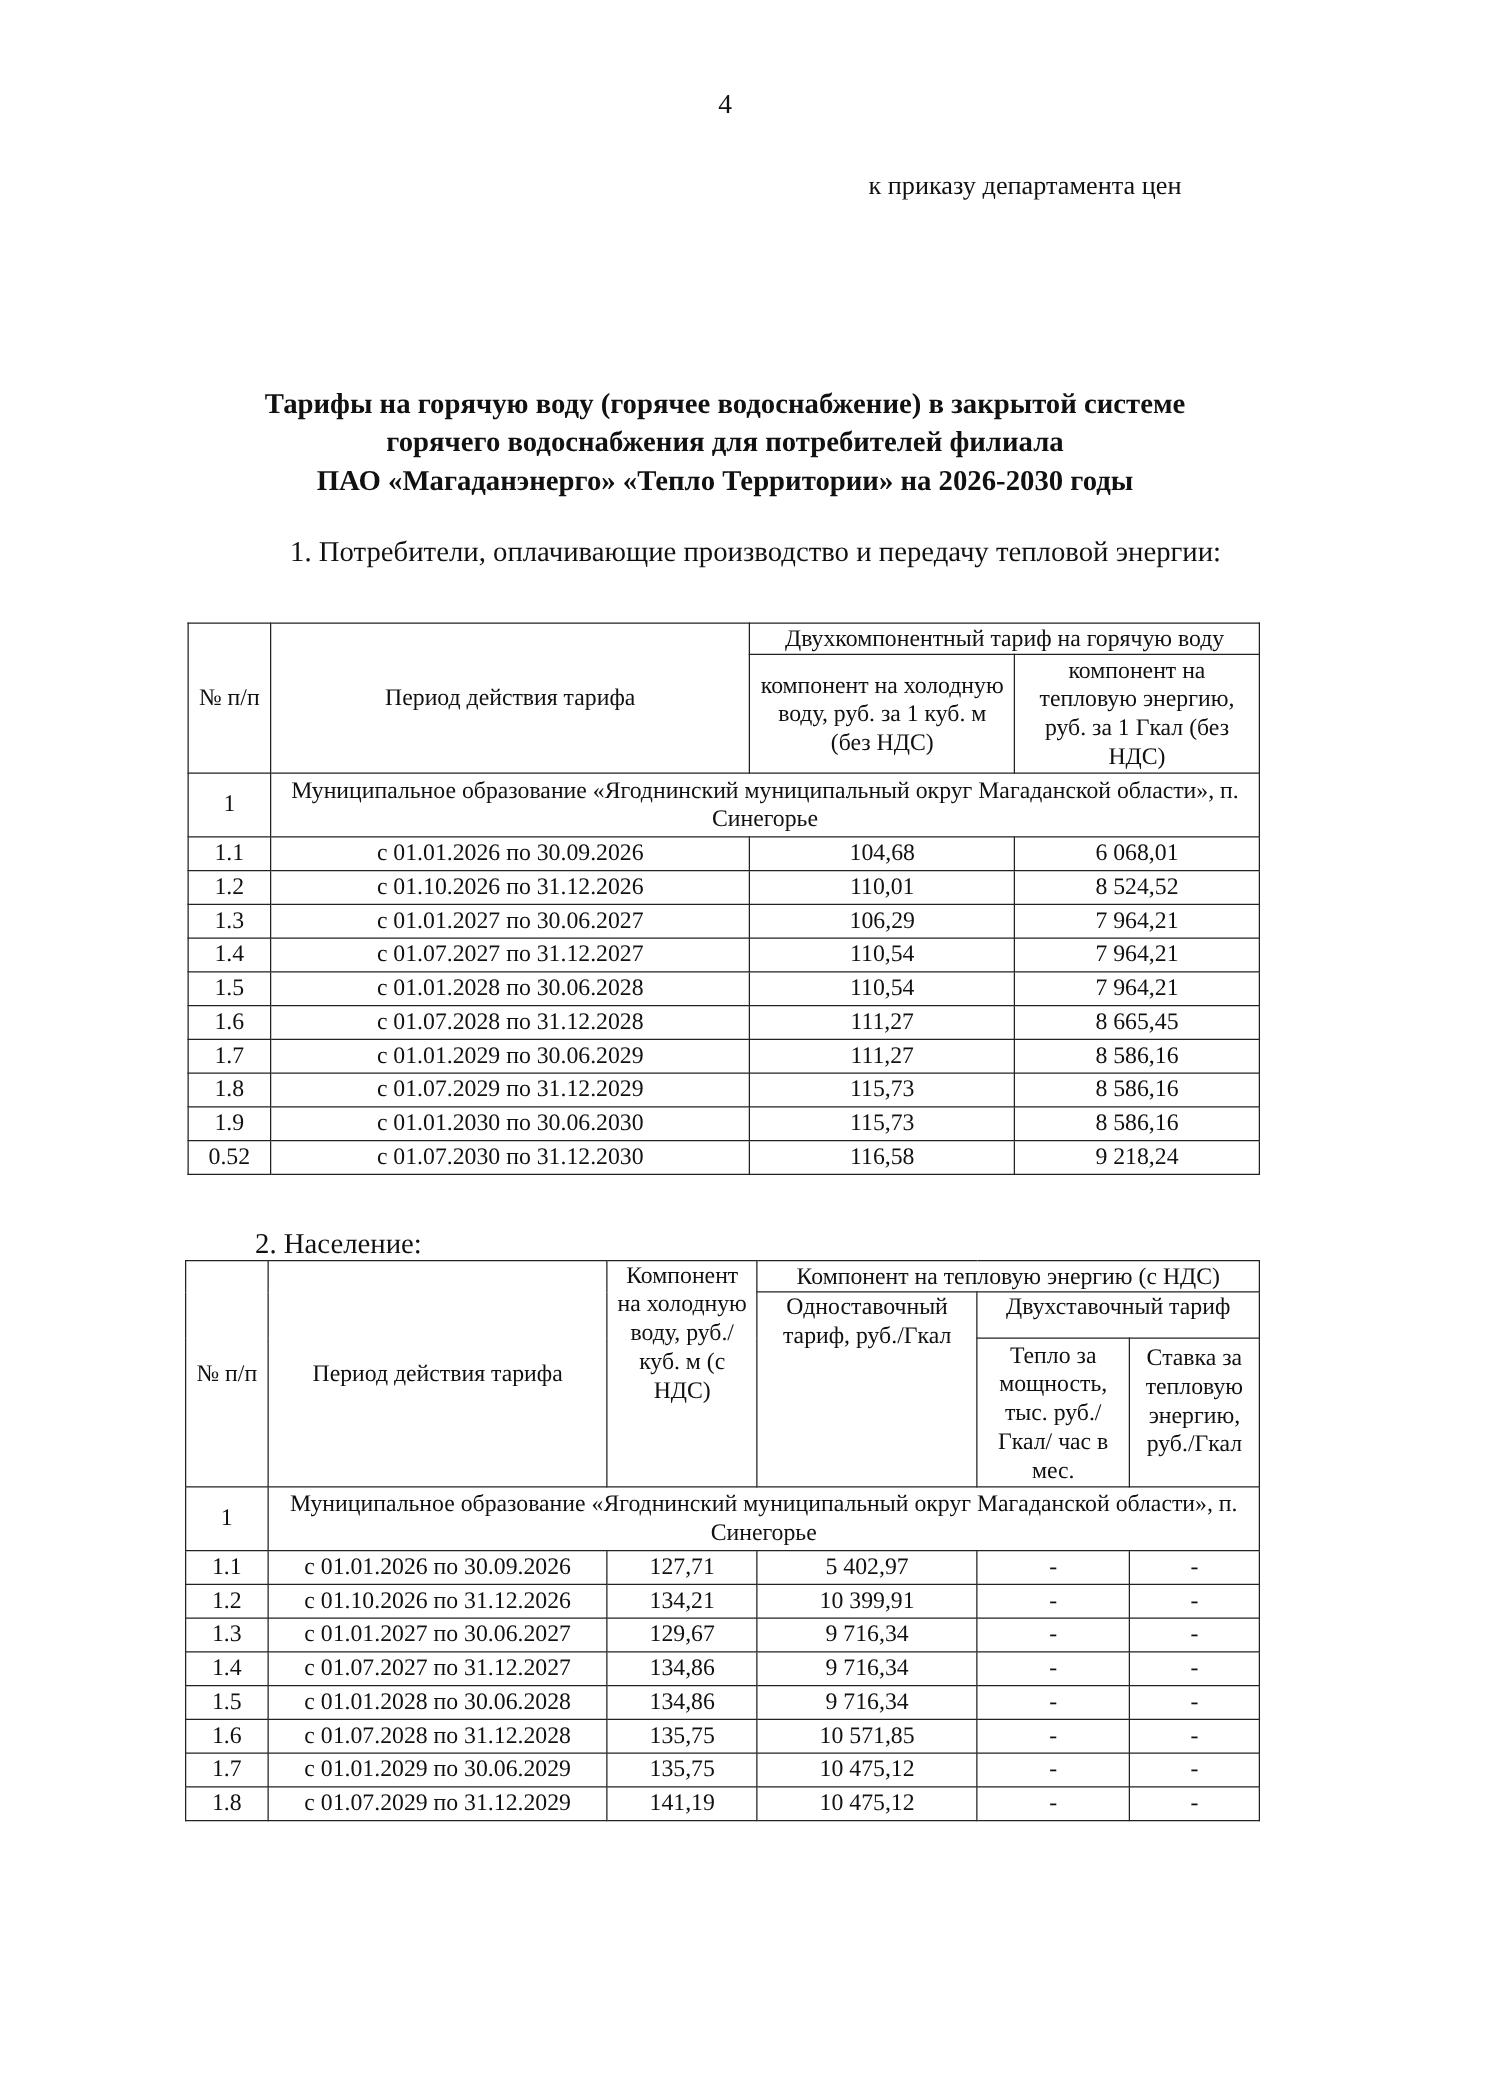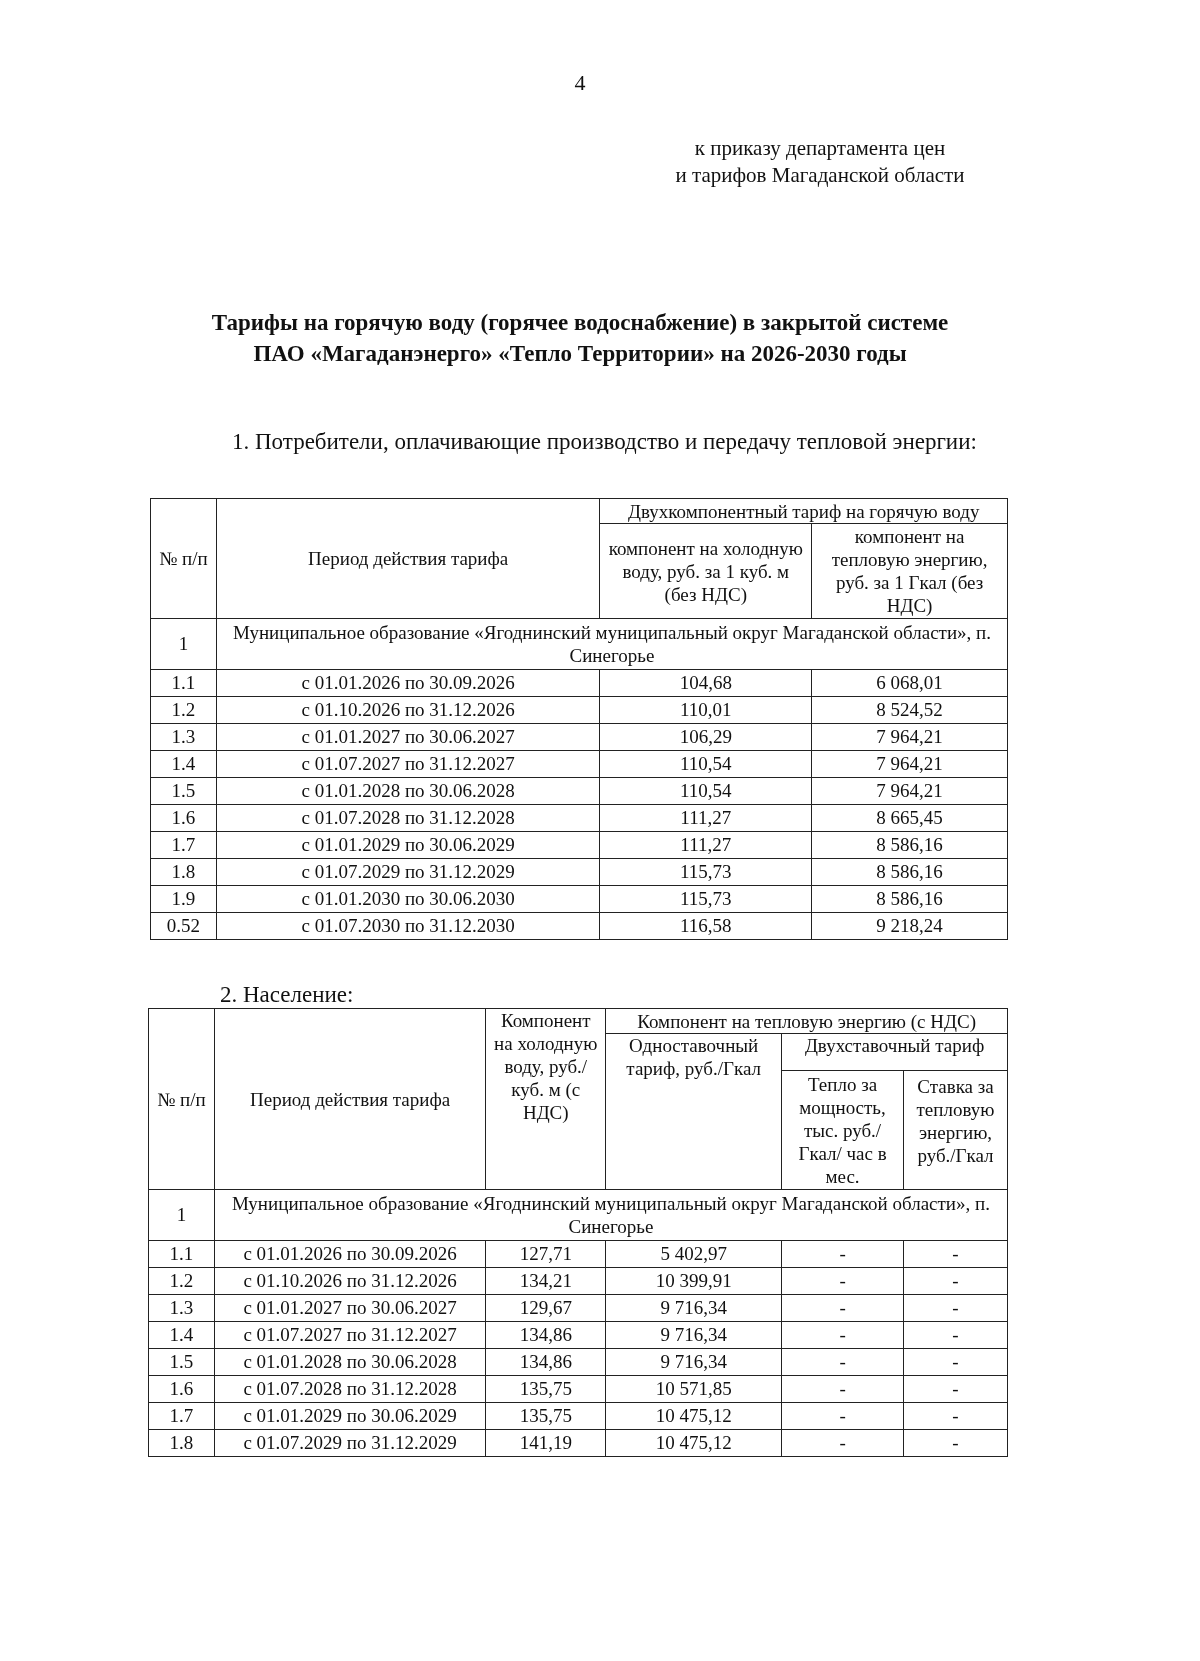--- a/index.html
+++ b/index.html
@@ -2,42 +2,42 @@
 <html><head>
 <meta charset="utf-8">
 <style>
   html, body { margin:0; padding:0; background:#ffffff; }
   body { width:1200px; height:1661px; position:relative; overflow:hidden;
          font-family:"Liberation Serif", "DejaVu Serif", serif; color:#111; }
   .page-number { position:absolute; top:70px; left:0; width:1160px; text-align:center; font-size:22px; }
   .appendix { position:absolute; top:135px; left:640px; width:360px; text-align:center; font-size:21px; line-height:27px; }
   .doc-title { position:absolute; top:307px; left:130px; width:900px; text-align:center; font-size:23px; font-weight:bold; line-height:31px; }
   .section1 { position:absolute; top:427px; left:166px; width:858px; font-size:23px; line-height:30px; text-align:justify; text-indent:66px; }
-  .section2 { position:absolute; top:982px; left:220px; font-size:23px; }
+  .section2 { position:absolute; top:982px; left:204px; font-size:23px; }
   table { border-collapse:collapse; position:absolute; font-size:19px; }
   td { border:1.5px solid #222; text-align:center; vertical-align:middle; padding:0 4px; line-height:24px; }
   .t1 { top:498px; left:150px; width:858px; }
   .t2 { top:1008px; left:148px; width:860px; }
   .t1 td.row { height:26px; line-height:24px; }
   .t2 td.row { height:26px; line-height:24px; }
   .hdr { line-height:23px; }
   .vtop { vertical-align:top; }
 </style>
 </head>
 <body>
 
 <div class="page-number">4</div>
 
 <div class="appendix">
   <div>к приказу департамента цен</div>
-  <div>и тарифов Магаданской области</div>
 </div>
 
 <div class="doc-title">
   <div>Тарифы на горячую воду (горячее водоснабжение) в закрытой системе</div>
+  <div>горячего водоснабжения для потребителей филиала</div>
   <div>ПАО «Магаданэнерго» «Тепло Территории» на 2026-2030 годы</div>
 </div>
 
 <div class="section1">1. Потребители, оплачивающие производство и передачу тепловой энергии:</div>
 
 <table class="t1">
   <colgroup>
     <col style="width:66px">
       <col style="width:384px">
       <col style="width:212px">

